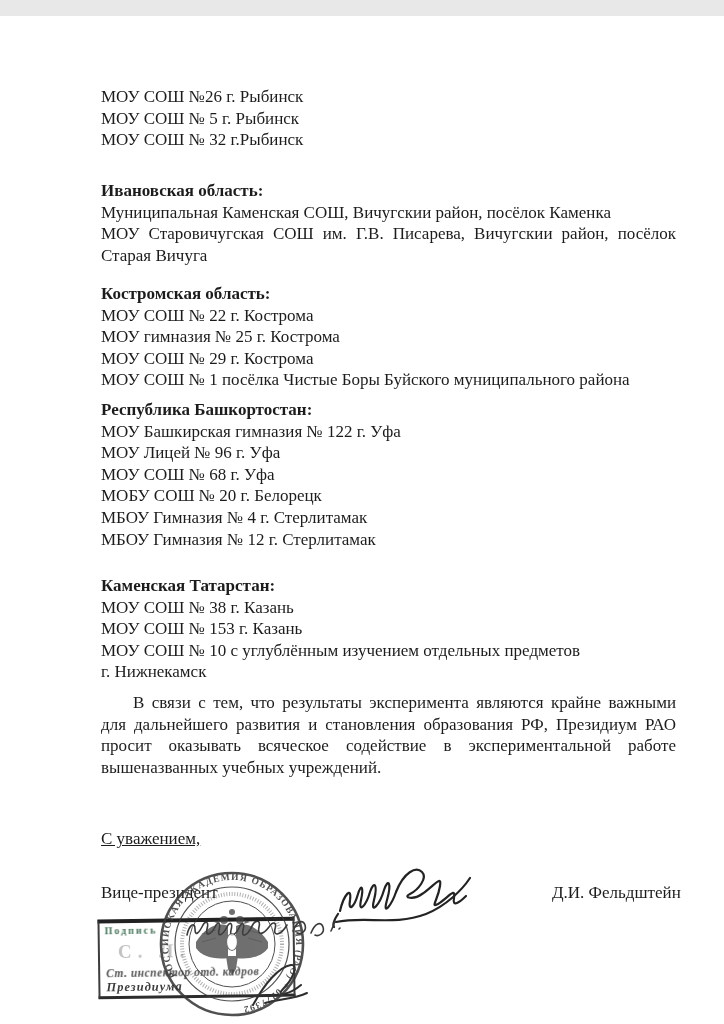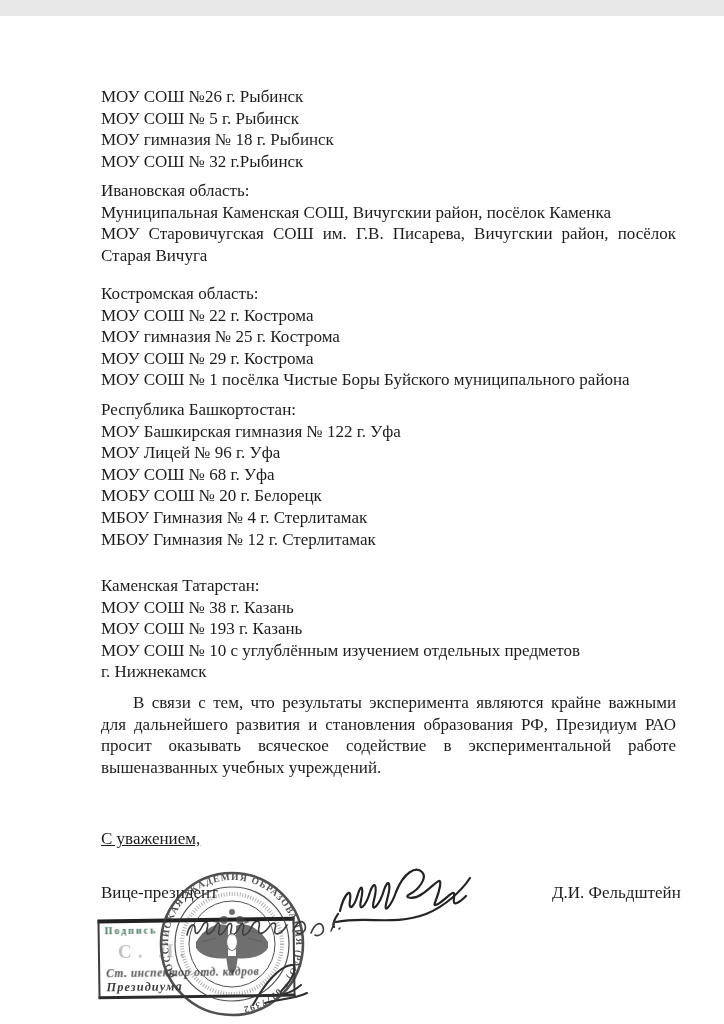--- a/index.html
+++ b/index.html
@@ -3,21 +3,21 @@
 <meta charset="utf-8">
 <style>
   html,body{margin:0;padding:0;background:#e8e8e8;}
   .page{
     position:relative;width:724px;height:1024px;background:#ffffff;
     margin:16px auto;overflow:hidden;
     font-family:"Liberation Serif","DejaVu Serif",serif;
     color:#1c1c1c;
   }
   .tblock{position:absolute;left:101px;width:575px;font-size:17px;line-height:21.6px;}
-  .heading{font-weight:400;}
+  .heading{font-weight:700;}
   .jline{text-align:justify;text-align-last:justify;}
   .indent{text-indent:32px;}
   .line{white-space:nowrap;}
   .sig-name{position:absolute;left:552px;top:866px;font-size:17px;line-height:21.6px;white-space:nowrap;}
   .sig-pos{position:absolute;left:101px;top:866px;font-size:17px;line-height:21.6px;white-space:nowrap;}
   .closing{position:absolute;left:101px;top:812px;font-size:17px;line-height:21.6px;text-decoration:underline;}
 
   
   .stamp-box{
     position:absolute;left:98px;top:902px;width:193px;height:73px;
@@ -47,21 +47,20 @@
   .clerk-sig{position:absolute;left:245px;top:943px;width:70px;height:52px;}
 </style>
 </head>
 <body>
 
 <div class="page">
 
   <div class="tblock" style="top:70px">
     <div class="line">МОУ СОШ №26 г. Рыбинск</div>
     <div class="line">МОУ СОШ № 5 г. Рыбинск</div>
-    <div class="line">МОУ гимназия № 18 г. Рыбинск</div>
     <div class="line">МОУ СОШ № 32 г.Рыбинск</div>
   </div>
 
   <div class="tblock" style="top:164px">
     <div class="line heading">Ивановская область:</div>
     <div class="line">Муниципальная Каменская СОШ, Вичугскии район, посёлок Каменка</div>
     <div class="jline">МОУ Старовичугская СОШ им. Г.В. Писарева, Вичугскии район, посёлок</div>
     <div class="line">Старая Вичуга</div>
   </div>
 
@@ -79,21 +78,21 @@
     <div class="line">МОУ Лицей № 96 г. Уфа</div>
     <div class="line">МОУ СОШ № 68 г. Уфа</div>
     <div class="line">МОБУ СОШ № 20 г. Белорецк</div>
     <div class="line">МБОУ Гимназия № 4 г. Стерлитамак</div>
     <div class="line">МБОУ Гимназия № 12 г. Стерлитамак</div>
   </div>
 
   <div class="tblock" style="top:559px">
     <div class="line heading">Каменская Татарстан:</div>
     <div class="line">МОУ СОШ № 38 г. Казань</div>
-    <div class="line">МОУ СОШ № 193 г. Казань</div>
+    <div class="line">МОУ СОШ № 153 г. Казань</div>
     <div class="line">МОУ СОШ № 10 с углублённым изучением отдельных предметов</div>
     <div class="line">г. Нижнекамск</div>
   </div>
 
   <div class="tblock" style="top:676px">
     <div class="jline indent">В связи с тем, что результаты эксперимента являются крайне важными</div>
     <div class="jline">для дальнейшего развития и становления образования РФ, Президиум РАО</div>
     <div class="jline">просит оказывать всяческое содействие в экспериментальной работе</div>
     <div class="line">вышеназванных учебных учреждений.</div>
   </div>

